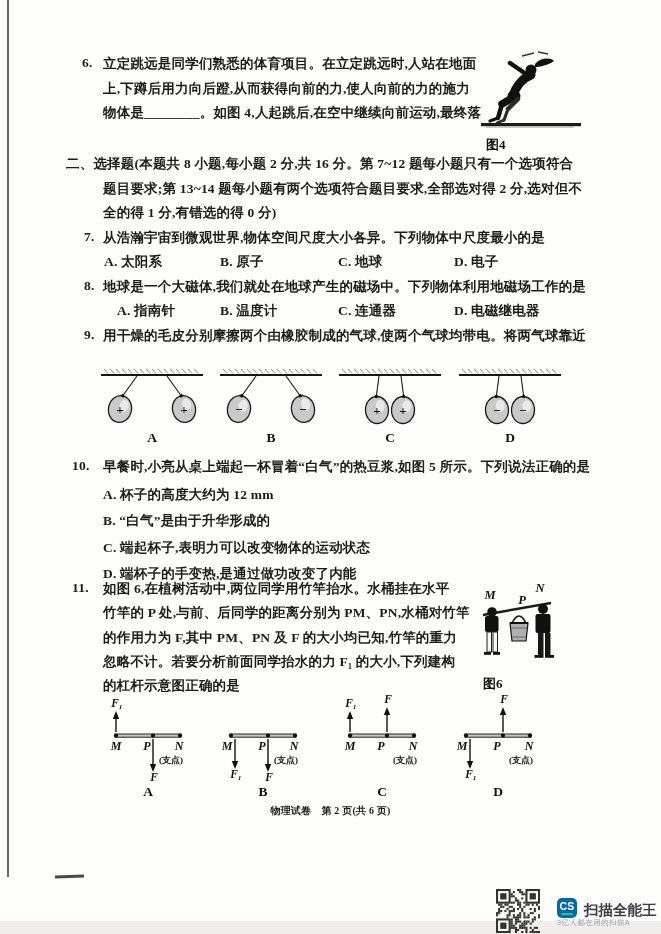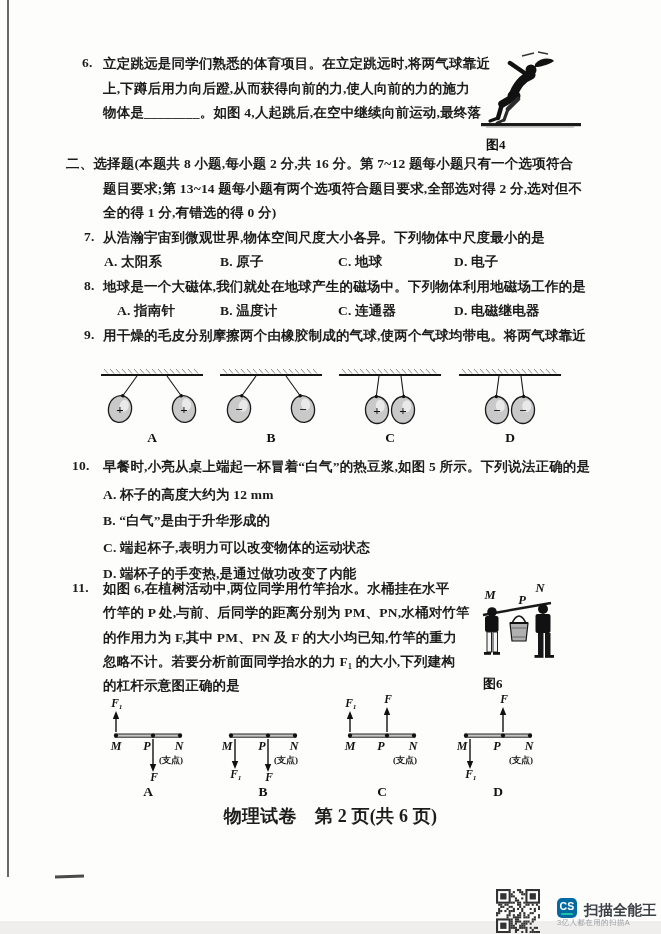--- a/index.html
+++ b/index.html
@@ -25,21 +25,21 @@
      font:400 7.5px "Liberation Sans","DejaVu Sans",sans-serif;color:#9aa0a6;letter-spacing:.4px;}
 </style>
 </head>
 <body>
 
 <div class="page">
 
   <div class="vline"></div>
 
   <div class="t" style="left:82px;top:55px">6.</div>
-  <div class="t" style="left:103px;top:55px">立定跳远是同学们熟悉的体育项目。在立定跳远时,将两气球靠近</div>
+  <div class="t" style="left:103px;top:55px">立定跳远是同学们熟悉的体育项目。在立定跳远时,人站在地面</div>
   <div class="t" style="left:103px;top:79.6px">上,下蹲后用力向后蹬,从而获得向前的力,使人向前的力的施力</div>
   <div class="t" style="left:103px;top:104.2px">物体是________。如图 4,人起跳后,在空中继续向前运动,最终落</div>
 
   <div class="figbox" style="left:478px;top:48px;width:110px">
     <svg width="110" height="84">
       <line x1="44" y1="8" x2="56" y2="5" stroke="#333" stroke-width="1.3"></line>
       <line x1="60" y1="4" x2="70" y2="6" stroke="#333" stroke-width="1.3"></line>
       <path d="M57,16 C62,10 72,9 76,13 C70,17 62,19 57,19 Z" fill="#111"></path>
       <circle cx="53" cy="22" r="5.5" fill="#111"></circle>
       <path d="M53,27 C45,30 38,38 35,48" fill="none" stroke="#111" stroke-width="9" stroke-linecap="round"></path>
@@ -311,21 +311,21 @@
         <text x="72" y="56" font-size="12" text-anchor="middle" font-family="Liberation Serif,DejaVu Serif,serif" font-weight="700" fill="#111" font-style="italic">N</text>
         <text x="64" y="69" font-size="9" text-anchor="middle" font-family="Liberation Serif,DejaVu Serif,serif" font-weight="600" fill="#111">(支点)</text>
         <line x1="13" y1="45" x2="13" y2="68" stroke="#111" stroke-width="1.4"></line>
         <polygon points="13,75 9.8,67 16.2,67" fill="#111"></polygon>
         <text x="14" y="84" font-size="11.5" text-anchor="middle" font-family="Liberation Serif,DejaVu Serif,serif" font-weight="700" fill="#111" font-style="italic">F₁</text>
         <line x1="46" y1="38" x2="46" y2="20" stroke="#111" stroke-width="1.4"></line>
         <polygon points="46,13 42.8,21 49.2,21" fill="#111"></polygon>
         <text x="47" y="9" font-size="11.5" text-anchor="middle" font-family="Liberation Serif,DejaVu Serif,serif" font-weight="700" fill="#111" font-style="italic">F</text>
       </svg><div class="letter">D</div></div>
 
-  <div class="t" style="left:0;top:804px;width:661px;text-align:center;font-size:18px">物理试卷　第 2 页(共 6 页)</div>
+  <div class="t" style="left:0;top:804px;width:661px;text-align:center;font-size:10px">物理试卷　第 2 页(共 6 页)</div>
 
   <div class="artifact" style="left:55px;top:875px;width:29px;height:3px;transform:rotate(-2deg)"></div>
   <div class="bottomstrip"></div>
 
   <div class="qr" id="qrbox"><svg width="44.1" height="44.1">
         <rect x="0" y="0" width="14.700000000000001" height="14.700000000000001" fill="#333"></rect>
         <rect x="2.1" y="2.1" width="10.5" height="10.5" fill="#fff"></rect>
         <rect x="4.2" y="4.2" width="6.300000000000001" height="6.300000000000001" fill="#333"></rect>
         <rect x="29.400000000000002" y="0" width="14.700000000000001" height="14.700000000000001" fill="#333"></rect>
         <rect x="31.5" y="2.1" width="10.5" height="10.5" fill="#fff"></rect>

